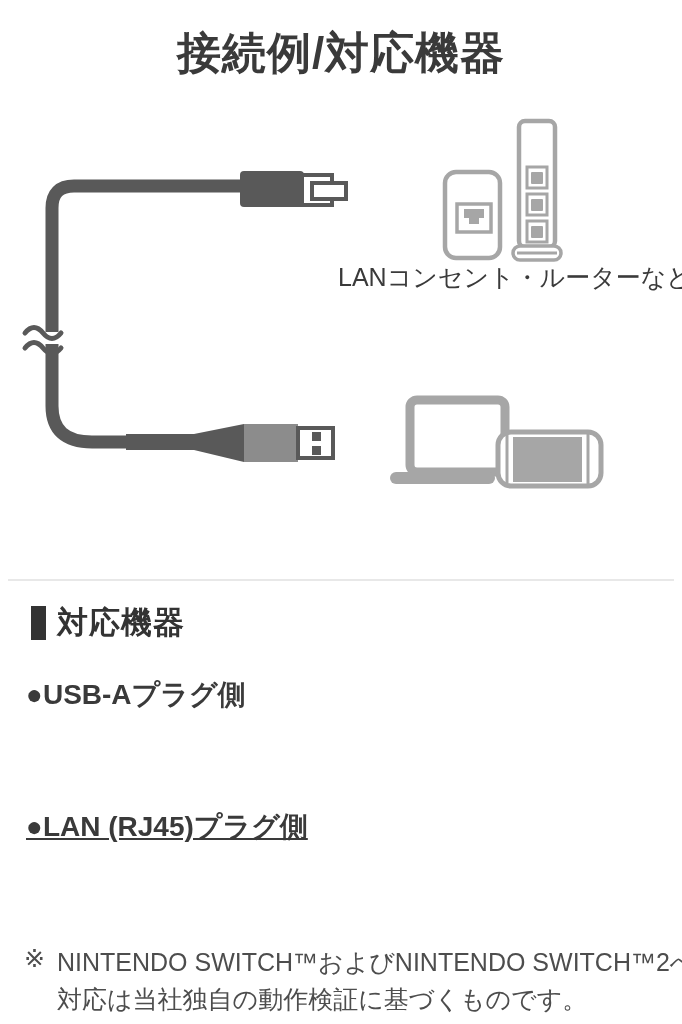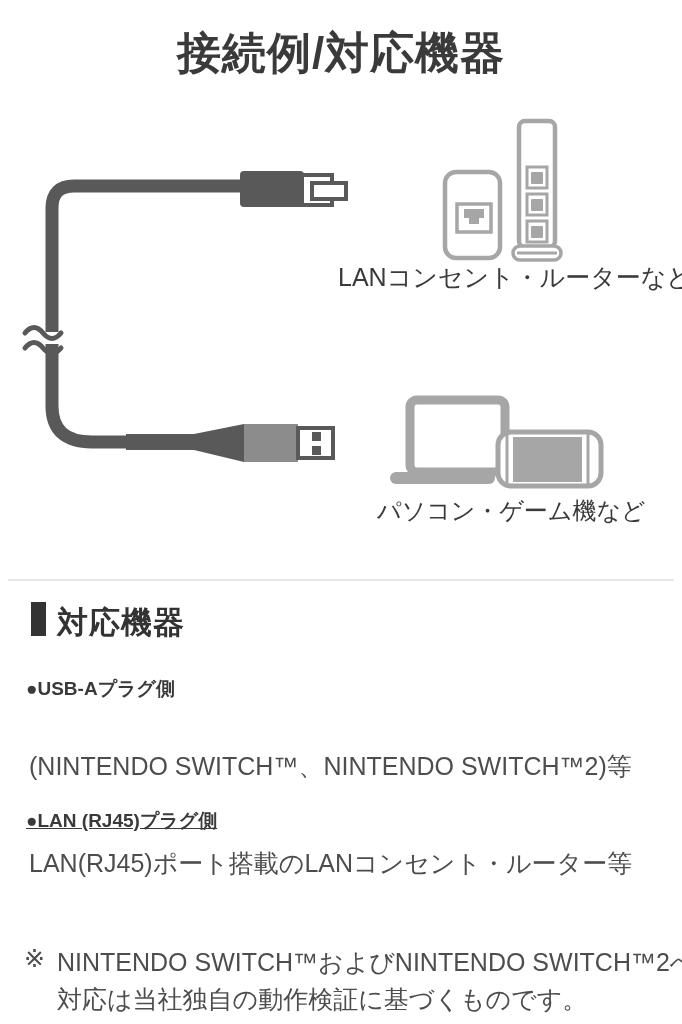--- a/index.html
+++ b/index.html
@@ -21,30 +21,30 @@
   .dev-label{
     position:absolute;font-size:25px;color:#3a3a3a;white-space:nowrap;
   }
   .label-lan{top:261px;left:338px;}
   .label-pc{top:495px;left:377px;font-size:24px;}
   .divider{
     position:absolute;top:579px;left:8px;right:8px;height:2px;background:#e8e8e8;
   }
   .compat-heading{
     position:absolute;top:602px;left:31px;
-    display:flex;align-items:flex-start;
+    display:flex;align-items:center;
   }
   .compat-heading .bar{
     width:15px;height:34px;background:#333333;margin-right:11px;flex:none;
   }
   .compat-heading .txt{
     font-size:31px;font-weight:700;color:#333333;letter-spacing:1px;
   }
   .sub-heading{
-    position:absolute;left:26px;font-size:19px;font-weight:700;color:#3a3a3a;white-space:nowrap;
+    position:absolute;left:26px;font-size:28px;font-weight:700;color:#3a3a3a;white-space:nowrap;
   }
   .usb-heading{top:676px;}
   .lan-heading{top:808px;text-decoration:underline;}
   .body-line{
     position:absolute;left:29px;font-size:25px;color:#4d4d4d;white-space:nowrap;
   }
   .usb-line1{top:714px;}
   .usb-line2{top:750px;}
   .lan-line1{top:847px;}
   .footnote{
@@ -116,34 +116,31 @@
 
     <g>
       <rect x="498" y="432" width="103" height="54" rx="13" fill="#ffffff" stroke="#a6a6a6" stroke-width="5"></rect>
       <rect x="513" y="437" width="69" height="45" fill="#a6a6a6"></rect>
       <line x1="507" y1="433" x2="507" y2="485" stroke="#a6a6a6" stroke-width="3"></line>
       <line x1="588" y1="433" x2="588" y2="485" stroke="#a6a6a6" stroke-width="3"></line>
     </g>
   </svg>
 
   <div class="dev-label label-lan">LANコンセント・ルーターなど</div>
-  <div class="dev-label label-pc">パソコン・ゲーム機など</div>
 
   <div class="divider"></div>
 
   <div class="compat-heading">
     <span class="bar"></span>
     <span class="txt">対応機器</span>
   </div>
 
   <div class="sub-heading usb-heading">●USB-Aプラグ側</div>
-  <div class="body-line usb-line2">(NINTENDO SWITCH™、NINTENDO SWITCH™2)等</div>
 
   <div class="sub-heading lan-heading">●LAN (RJ45)プラグ側</div>
-  <div class="body-line lan-line1">LAN(RJ45)ポート搭載のLANコンセント・ルーター等</div>
 
   <div class="footnote">
     <div class="marker">※</div>
     <div>
       <div class="fn-line">NINTENDO SWITCH™およびNINTENDO SWITCH™2への</div>
       <div class="fn-line">対応は当社独自の動作検証に基づくものです。</div>
     </div>
   </div>
 
 </div>

